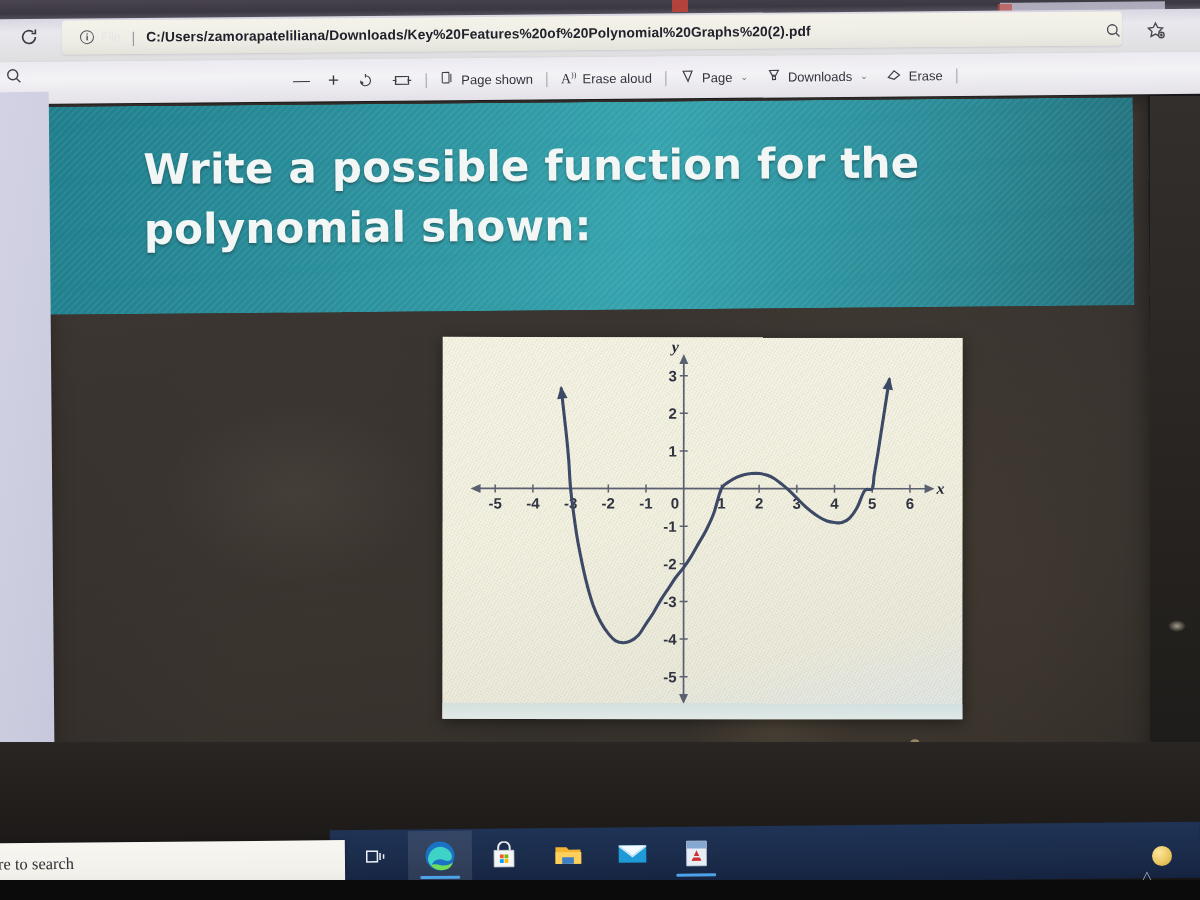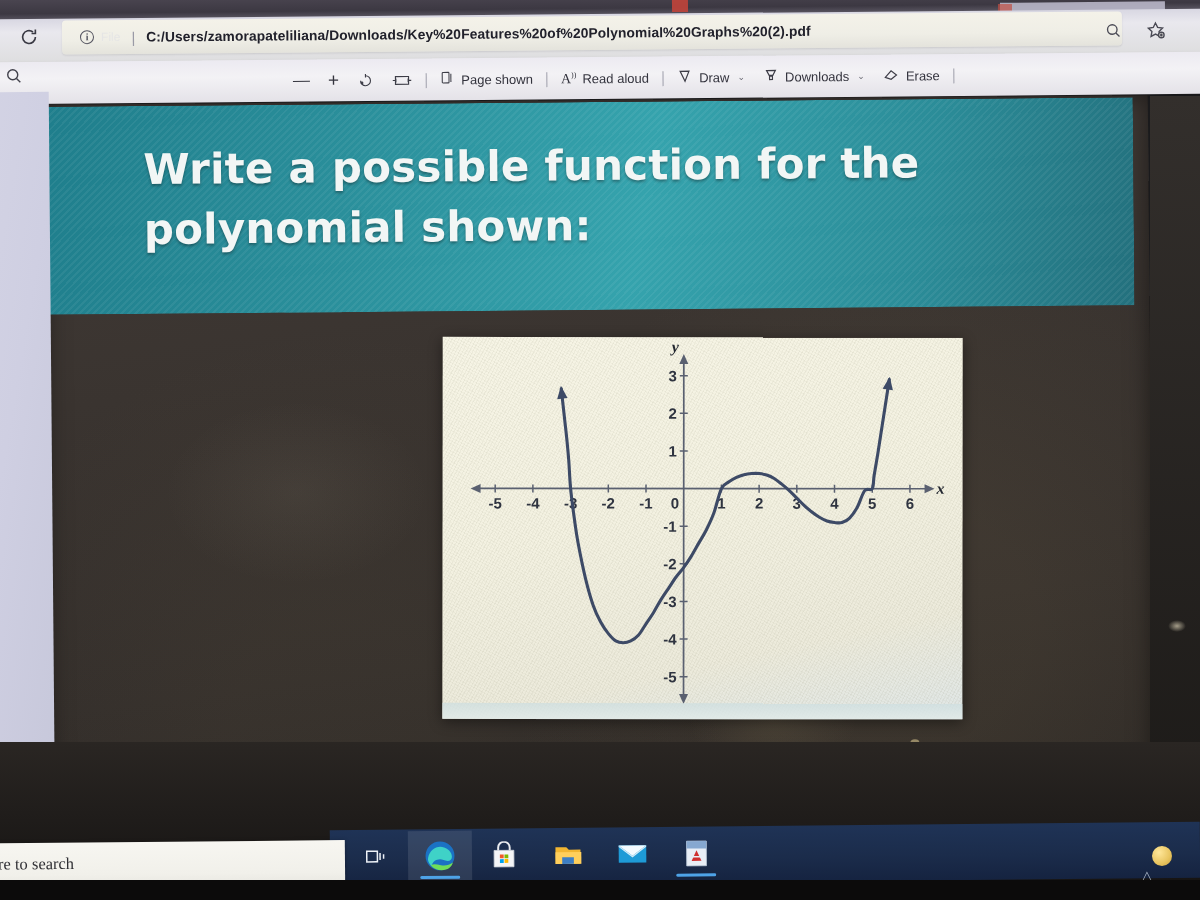--- a/index.html
+++ b/index.html
@@ -254,31 +254,31 @@
           <rect x="3" y="2.5" width="9" height="14" rx="1"></rect>
             <path d="M14.5 4.5v11"></path>
         </svg>
       </span>
       <span class="lbl">Page shown</span>
     </span>
     <span class="cmd-div">|</span>
 
     <span class="cmd-btn">
       <span style="font-size:14px;font-family:'Liberation Serif',serif;">A<sup style="font-size:8px;">))</sup></span>
-      <span class="lbl">Read aloud</span>
+      <span class="lbl">Erase aloud</span>
     </span>
     <span class="cmd-div">|</span>
 
     <span class="cmd-btn">
       <span>
         <svg viewBox="0 0 20 20" width="16" height="16" fill="none" stroke="#3d3d47" stroke-width="1.5">
           <path d="M4 3.5h11L10 16z"></path>
         </svg>
       </span>
-      <span class="lbl">Draw</span>
+      <span class="lbl">Page</span>
       <span class="chev">⌄</span>
     </span>
 
     <span class="cmd-btn">
       <span>
         <svg viewBox="0 0 20 20" width="16" height="16" fill="none" stroke="#3d3d47" stroke-width="1.5">
           <path d="M4.5 3.5h11l-3.2 6h-4.6z"></path>
             <path d="M8.2 10.6h3.6v4.2H8.2z"></path>
         </svg>
       </span>

